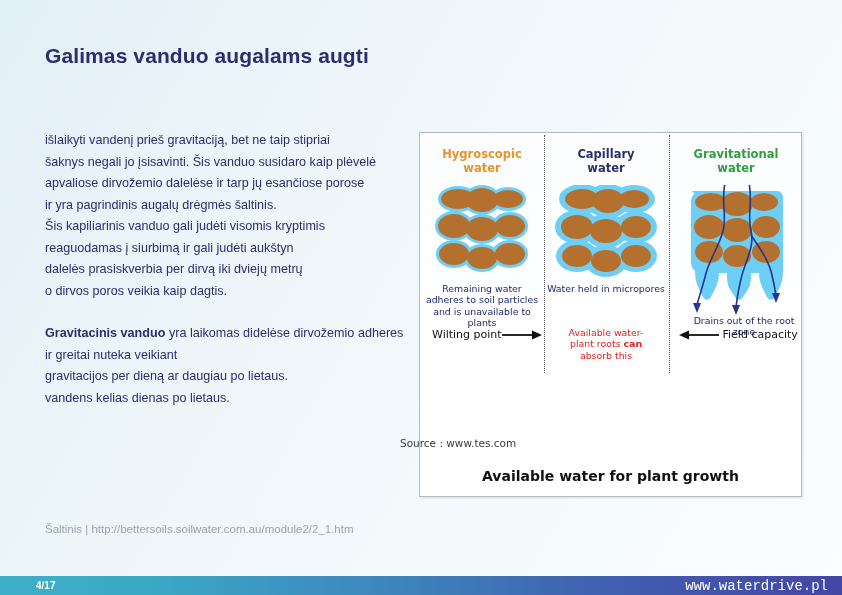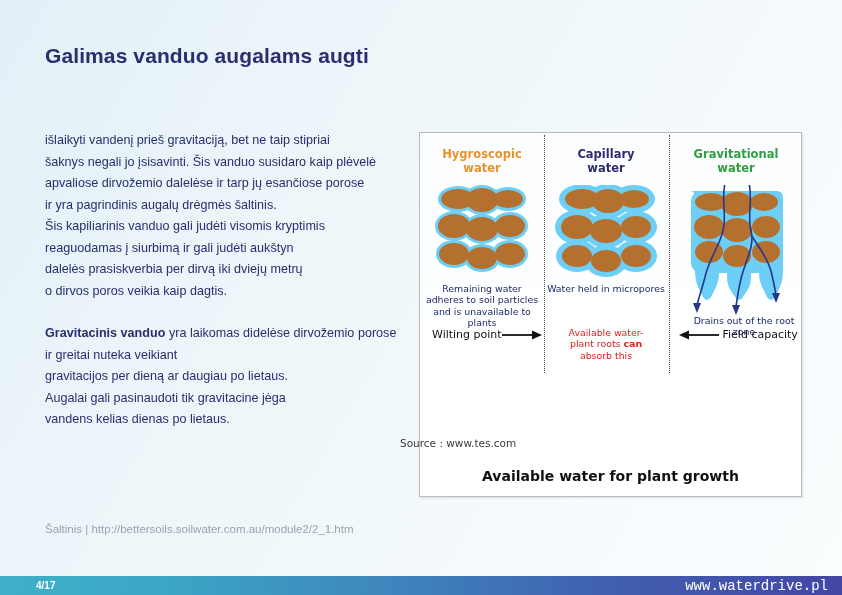--- a/index.html
+++ b/index.html
@@ -218,24 +218,23 @@
       <p>šaknys negali jo įsisavinti. Šis vanduo susidaro kaip plėvelė</p>
       <p>apvaliose dirvožemio dalelėse ir tarp jų esančiose porose</p>
       <p>ir yra pagrindinis augalų drėgmės šaltinis.</p>
       <p>Šis kapiliarinis vanduo gali judėti visomis kryptimis</p>
       <p>reaguodamas į siurbimą ir gali judėti aukštyn</p>
       <p>dalelės prasiskverbia per dirvą iki dviejų metrų</p>
       <p>o dirvos poros veikia kaip dagtis.</p>
     </div>
 
     <div class="para">
-      <p><b>Gravitacinis vanduo</b><span> yra laikomas didelėse dirvožemio porose</span></p>
+      <p><b>Gravitacinis vanduo</b><span> yra laikomas didelėse dirvožemio adheres</span></p>
       <p>ir greitai nuteka veikiant</p>
       <p>gravitacijos per dieną ar daugiau po lietaus.</p>
-      <p>Augalai gali pasinaudoti tik gravitacine jėga</p>
       <p>vandens kelias dienas po lietaus.</p>
     </div>
   </div>
 
   <div class="figure">
     <div class="figure-inner">
 
       <div class="sep s1"></div>
       <div class="sep s2"></div>
 

